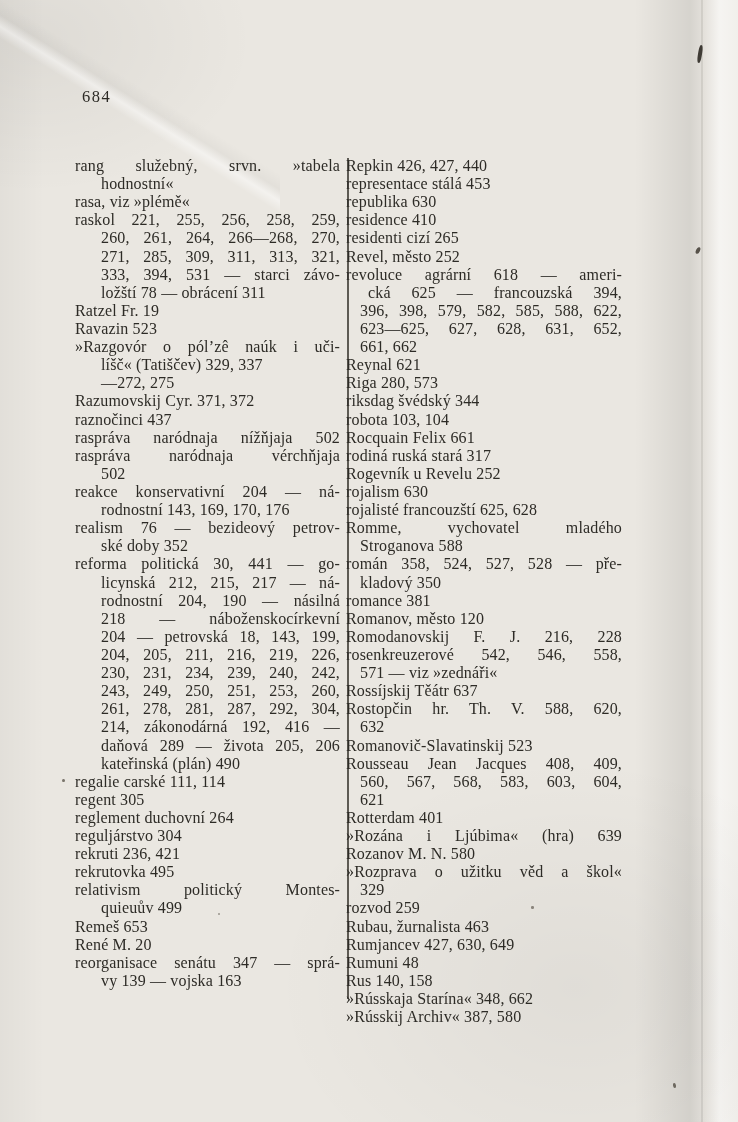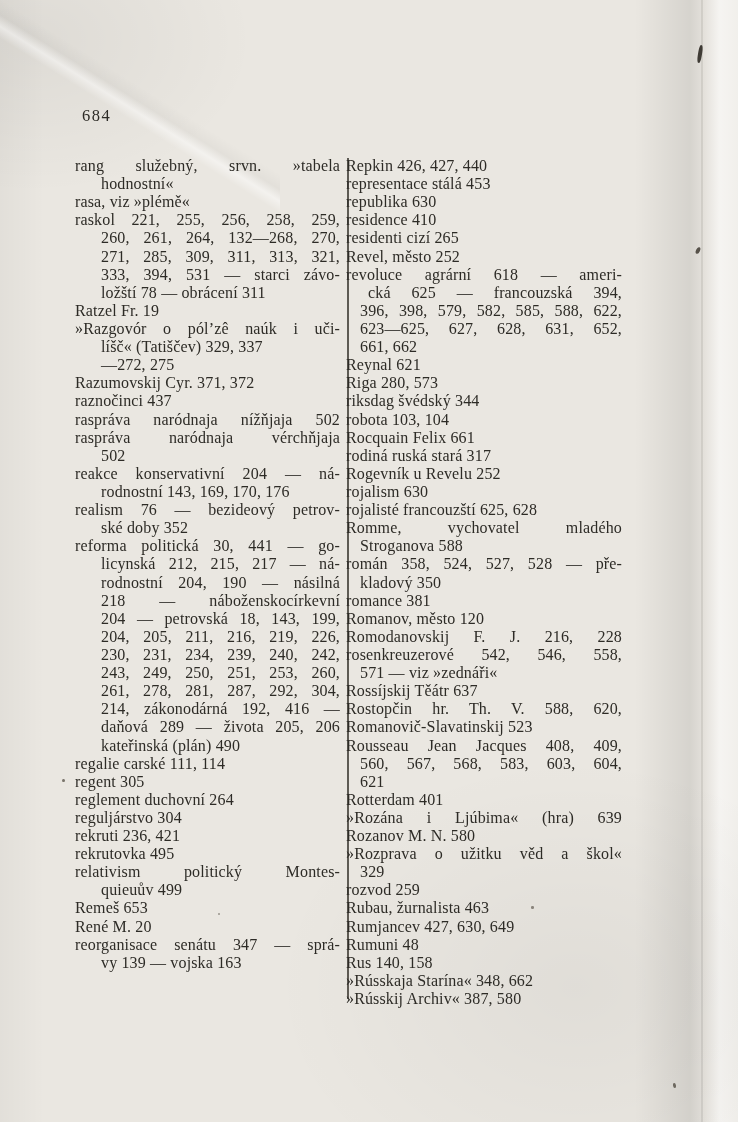--- a/index.html
+++ b/index.html
@@ -35,21 +35,21 @@
     pointer-events: none;
   }
   .edge-line {
     position: absolute;
     left: 701px; top: 0;
     width: 2px; height: 1122px;
     background: rgba(60,56,48,0.10);
   }
   .page-number {
     position: absolute;
-    left: 82px; top: 106px;
+    left: 82px; top: 87px;
     font-size: 16.5px;
     letter-spacing: 1.5px;
     color: var(--ink, #2d2b26);
     text-align: center;
   }
   .columns {
     position: absolute;
     left: 75px; top: 157px;
     width: 563px; height: 880px;
   }
@@ -96,25 +96,26 @@
   <div class="edge-line"></div>
 
   <div class="page-number">684</div>
 
   <div class="columns">
     <div class="column column-left" id="col-left">
         <div class="line i0 j">rang služebný, srvn. »tabela</div>
         <div class="line i1">hodnostní«</div>
         <div class="line i0">rasa, viz »plémě«</div>
         <div class="line i0 j">raskol 221, 255, 256, 258, 259,</div>
-        <div class="line i1 j">260, 261, 264, 132—268, 270,</div>
+        <div class="line i1 j">260, 261, 264, 266—268, 270,</div>
         <div class="line i1 j">271, 285, 309, 311, 313, 321,</div>
         <div class="line i1 j">333, 394, 531 — starci závo-</div>
         <div class="line i1">ložští 78 — obrácení 311</div>
         <div class="line i0">Ratzel Fr. 19</div>
+        <div class="line i0">Ravazin 523</div>
         <div class="line i0 j">»Razgovór o pól’zê naúk i uči-</div>
         <div class="line i1">líšč« (Tatiščev) 329, 337</div>
         <div class="line i1">—272, 275</div>
         <div class="line i0">Razumovskij Cyr. 371, 372</div>
         <div class="line i0">raznočinci 437</div>
         <div class="line i0 j">raspráva naródnaja nížňjaja 502</div>
         <div class="line i0 j">raspráva naródnaja vérchňjaja</div>
         <div class="line i1">502</div>
         <div class="line i0 j">reakce konservativní 204 — ná-</div>
         <div class="line i1">rodnostní 143, 169, 170, 176</div>
@@ -171,20 +172,21 @@
         <div class="line i1">Stroganova 588</div>
         <div class="line i0 j">román 358, 524, 527, 528 — pře-</div>
         <div class="line i1">kladový 350</div>
         <div class="line i0">romance 381</div>
         <div class="line i0">Romanov, město 120</div>
         <div class="line i0 j">Romodanovskij F. J. 216, 228</div>
         <div class="line i0 j">rosenkreuzerové 542, 546, 558,</div>
         <div class="line i1">571 — viz »zednáři«</div>
         <div class="line i0">Rossíjskij Těátr 637</div>
         <div class="line i0 j">Rostopčin hr. Th. V. 588, 620,</div>
+        <div class="line i1">632</div>
         <div class="line i0">Romanovič-Slavatinskij 523</div>
         <div class="line i0 j">Rousseau Jean Jacques 408, 409,</div>
         <div class="line i1 j">560, 567, 568, 583, 603, 604,</div>
         <div class="line i1">621</div>
         <div class="line i0">Rotterdam 401</div>
         <div class="line i0 j">»Rozána i Ljúbima« (hra) 639</div>
         <div class="line i0">Rozanov M. N. 580</div>
         <div class="line i0 j">»Rozprava o užitku věd a škol«</div>
         <div class="line i1">329</div>
         <div class="line i0">rozvod 259</div>

